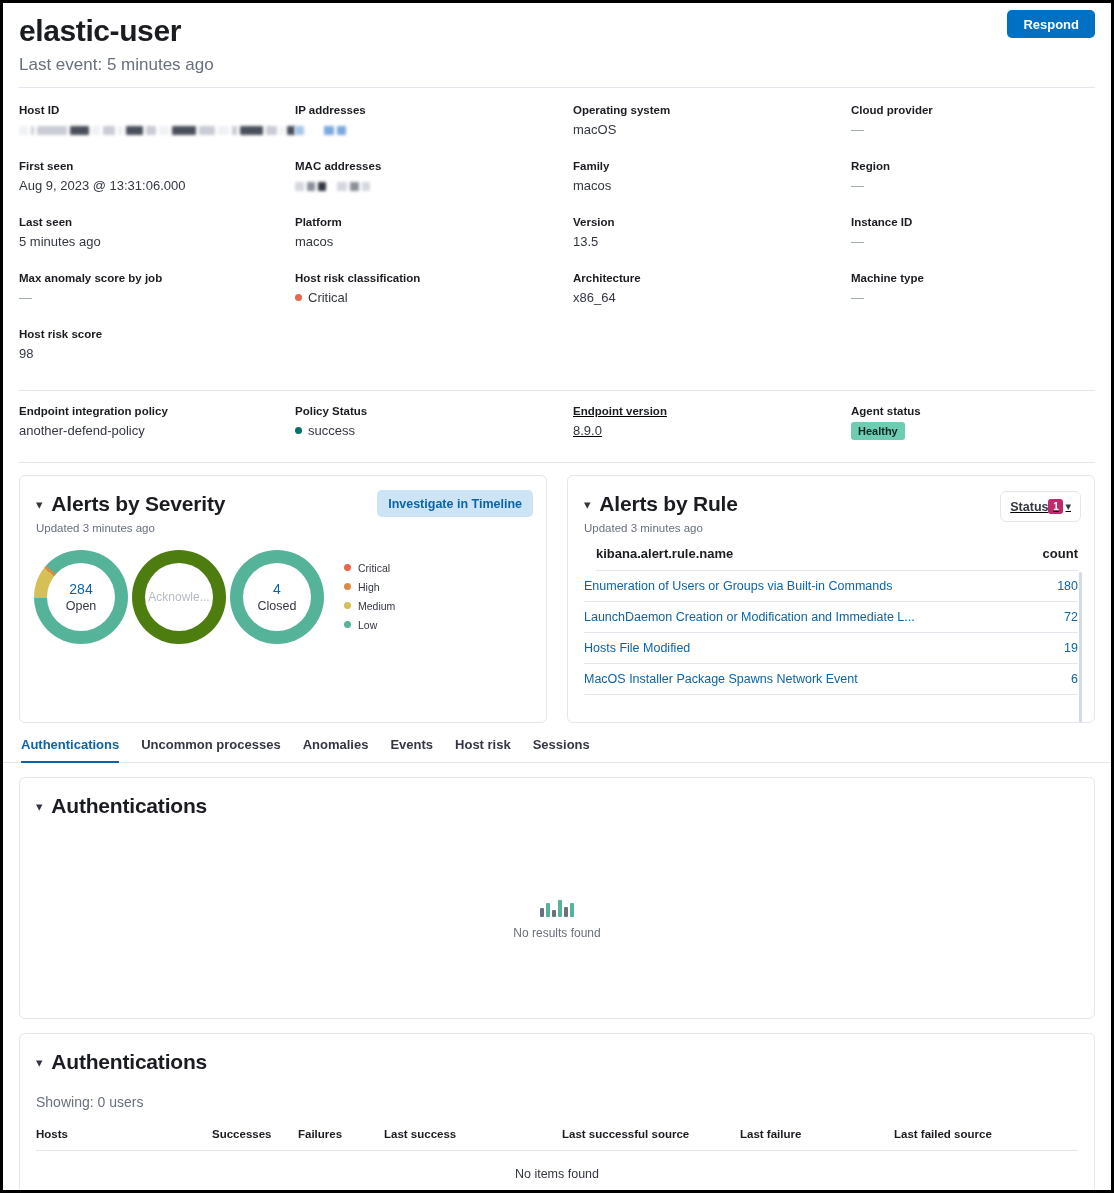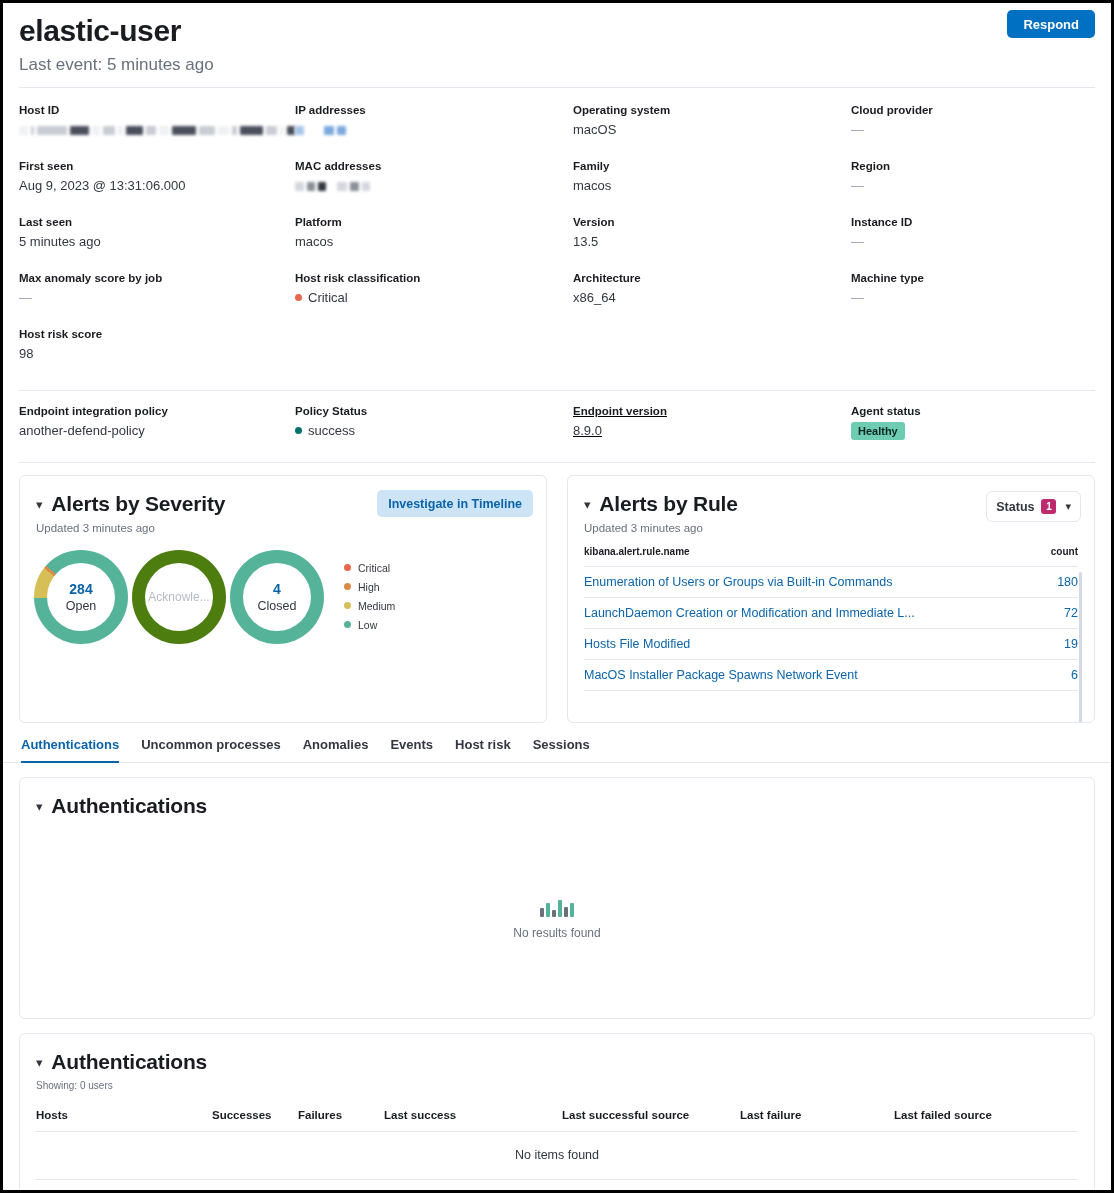--- a/index.html
+++ b/index.html
@@ -191,21 +191,21 @@
     width: 68px; height: 68px;
     border-radius: 50%;
     background: #fff;
     display: flex;
     flex-direction: column;
     align-items: center;
     justify-content: center;
   }
   .donut-count {
     font-size: 14px;
-    font-weight: 700;
+    font-weight: 400;
     color: #0b64aa;
     line-height: 17px;
     text-align: right;
   }
   .donut-label {
     font-size: 12.5px;
     color: #343741;
     line-height: 16px;
   }
   .donut-label.muted { color: #b5bbc6; font-size: 12px; }
@@ -228,24 +228,24 @@
 
   
   .status-filter {
     position: absolute;
     right: 13px; top: 15px;
     border: 1px solid #e3e6ed;
     border-radius: 6px;
     height: 31px;
     display: flex;
     align-items: center;
-    gap: 7px;
     padding: 0 9px;
     background: #fff;
     cursor: pointer;
+    text-decoration: underline;
   }
   .status-filter-label { font-size: 12.5px; font-weight: 700; color: #343741; }
   .status-count {
     background: #bd2a6e;
     color: #fff;
     font-size: 10px;
     font-weight: 700;
     border-radius: 3px;
     min-width: 15px;
     height: 15px;
@@ -254,25 +254,26 @@
     justify-content: center;
     padding: 0 3px;
   }
   .status-chev { color: #343741; font-size: 11px; margin-left: 2px; }
 
   
   .rule-table { padding: 12px 16px 0 16px; position: relative; }
   .rule-head-row {
     display: flex;
     justify-content: space-between;
-    font-size: 10px;
+    font-size: 13px;
     font-weight: 700;
     color: #1a1c21;
     padding-bottom: 9px;
     border-bottom: 1px solid #e3e6ed;
+    margin-left: 12px;
   }
   .rule-row {
     display: flex;
     justify-content: space-between;
     align-items: center;
     font-size: 12.5px;
     color: #0b64aa;
     padding: 8px 0;
     border-bottom: 1px solid #e3e6ed;
   }
@@ -315,21 +316,21 @@
   .card-title {
     font-size: 21px;
     font-weight: 700;
     color: #1a1c21;
     letter-spacing: -0.2px;
     display: flex;
     align-items: center;
     gap: 9px;
     padding: 16px 16px 0 16px;
   }
-  .card-sub { font-size: 10px; color: #69707d; padding: 6px 16px 0 16px; }
+  .card-sub { font-size: 14px; color: #69707d; padding: 6px 16px 0 16px; margin-top: 14px; }
 
   .empty-state {
     height: 200px;
     display: flex;
     flex-direction: column;
     align-items: center;
     justify-content: center;
     gap: 9px;
   }
   .empty-text { font-size: 12px; color: #69707d; }

